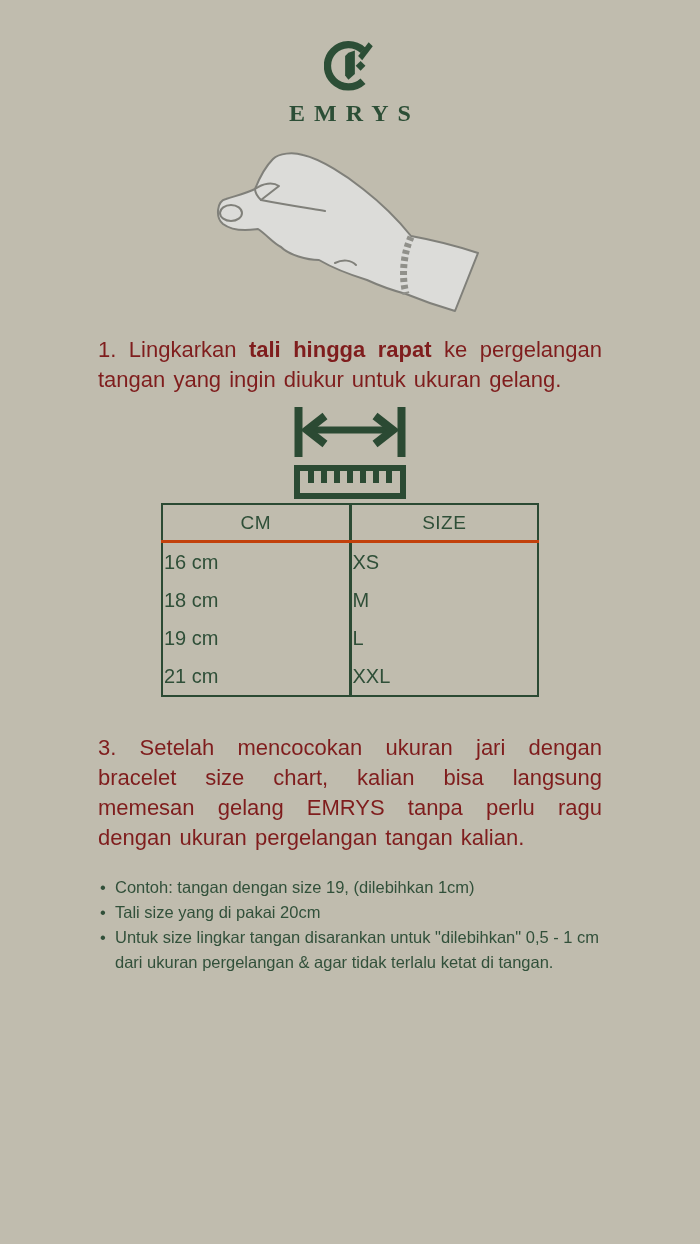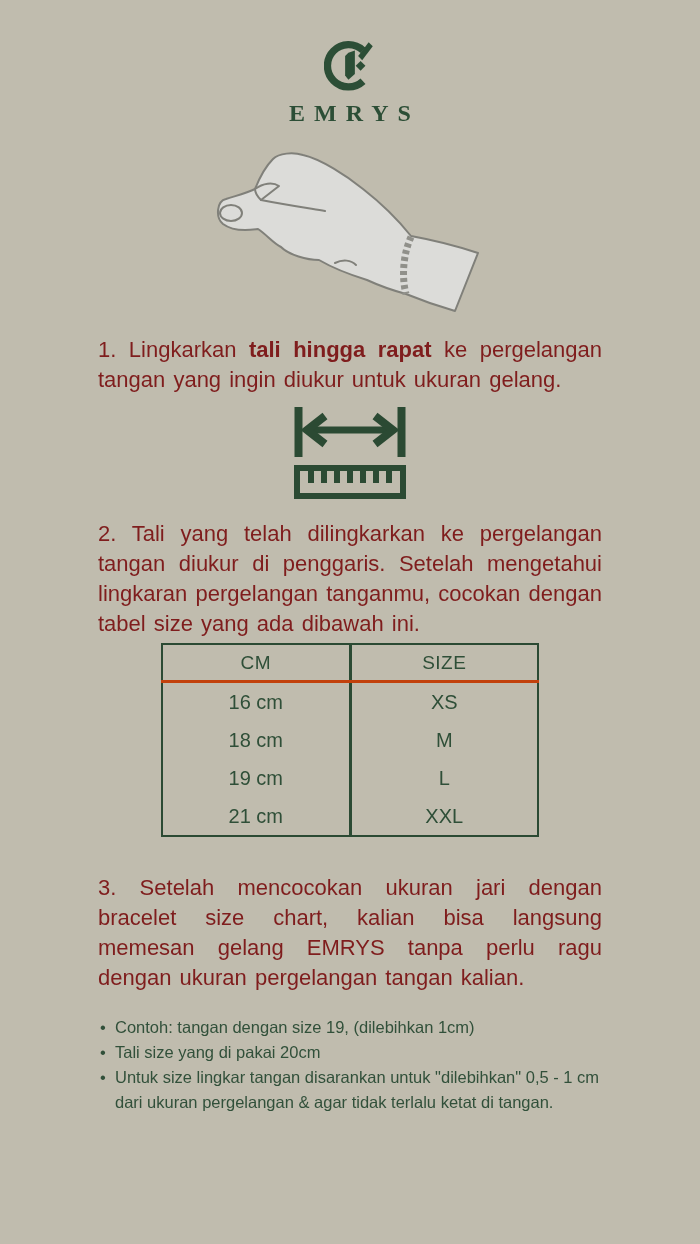--- a/index.html
+++ b/index.html
@@ -23,21 +23,21 @@
   .step-3{margin-top:36px;}
 
   
   .ruler-wrap{display:block;margin:12px auto 0;width:112px;height:92px;}
 
   
   table.size{width:378px;margin:4px auto 0;border-collapse:collapse;border:2px solid #2b4a33;
              color:#2f4f38;table-layout:fixed;}
   table.size th{font-weight:400;font-size:19px;height:33px;border-bottom:3px solid #c2410c;
                 letter-spacing:0.5px;}
-  table.size td{font-size:20px;height:36px;text-align:center;}
+  table.size td{font-size:20px;height:36px;}
   table.size th+th, table.size td+td{border-left:3px solid #2b4a33;}
 
   
   .notes{list-style:none;margin:22px 0 0 100px;padding:0;width:512px;font-size:16.5px;
          line-height:25px;color:#31503a;}
   .notes li{display:flex;}
   .notes .marker{flex:0 0 15px;}
   .notes .note-text{flex:1;}
 </style>
 </head>
@@ -97,21 +97,20 @@
       <rect x="14" y="64" width="6" height="12"></rect>
       <rect x="27" y="64" width="6" height="12"></rect>
       <rect x="40" y="64" width="6" height="12"></rect>
       <rect x="53" y="64" width="6" height="12"></rect>
       <rect x="66" y="64" width="6" height="12"></rect>
       <rect x="79" y="64" width="6" height="12"></rect>
       <rect x="92" y="64" width="6" height="12"></rect>
     </g>
   </svg>
 
-  <p class="step step-2">2. Tali yang telah dilingkarkan ke pergelangan tangan diukur di penggaris. Setelah mengetahui lingkaran pergelangan tanganmu, cocokan dengan tabel size yang ada dibawah ini.</p>
 
   <table class="size">
     <thead>
       <tr>
         <th>CM</th>
         <th>SIZE</th>
       </tr>
     </thead>
     <tbody>
       <tr>

